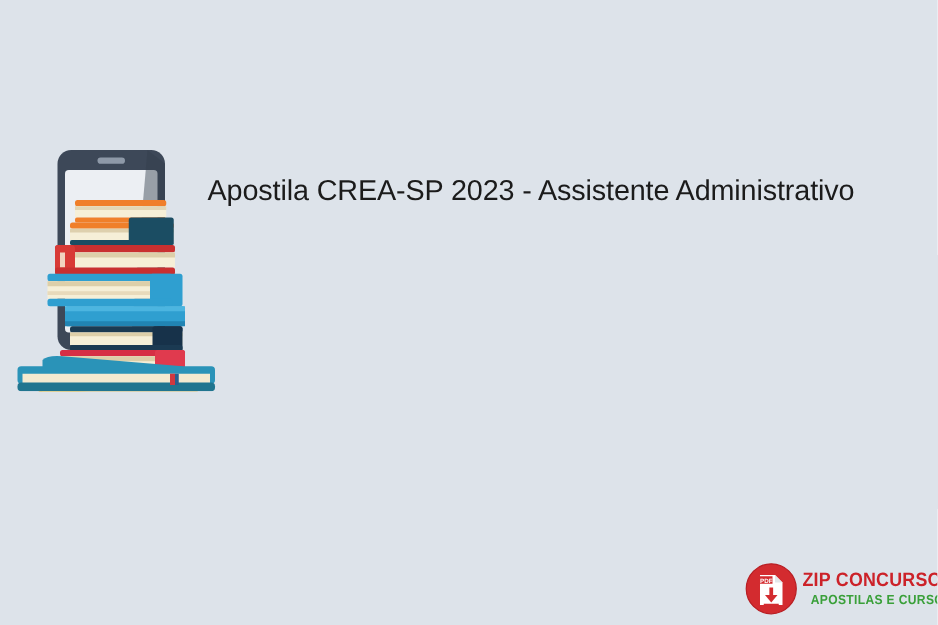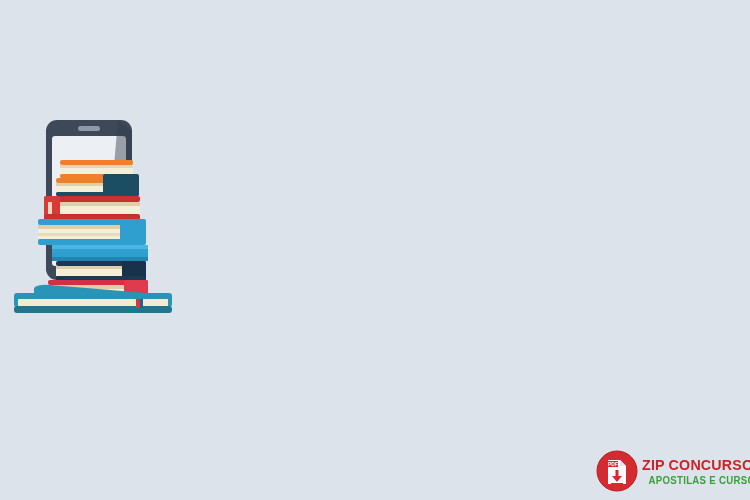--- a/index.html
+++ b/index.html
@@ -180,20 +180,21 @@
         <rect x="6" y="175" width="158" height="14" rx="3" fill="#2a93b8"></rect>
         <path d="M26 170 Q30 166 42 167 L138 175 L138 189 L26 189 Z" fill="#2a93b8"></path>
         <rect x="10" y="181" width="150" height="9" fill="#f3ead0"></rect>
         <rect x="6" y="188" width="158" height="7" rx="3" fill="#20758f"></rect>
         <rect x="128" y="181" width="4" height="9" fill="#d0393f"></rect>
         <rect x="132" y="181" width="3" height="9" fill="#2a5f8f"></rect>
       </g>
     </svg>
   </div>
 
+  <div id="title">Apostila CREA-SP 2023 - Assistente Administrativo</div>
 
   <div id="logo">
     <div id="logo-mark">
       <svg viewBox="0 0 42 42" xmlns="http://www.w3.org/2000/svg" aria-hidden="true">
         <circle cx="21" cy="21" r="20" fill="#d32b2f"></circle>
         <circle cx="21" cy="21" r="20" fill="none" stroke="#b81f24" stroke-width="1"></circle>
 
         <path d="M12 10 h12 l6 6 v18 h-18 z" fill="#ffffff"></path>
         <path d="M24 10 l6 6 h-6 z" fill="#e3e7ea"></path>
 

